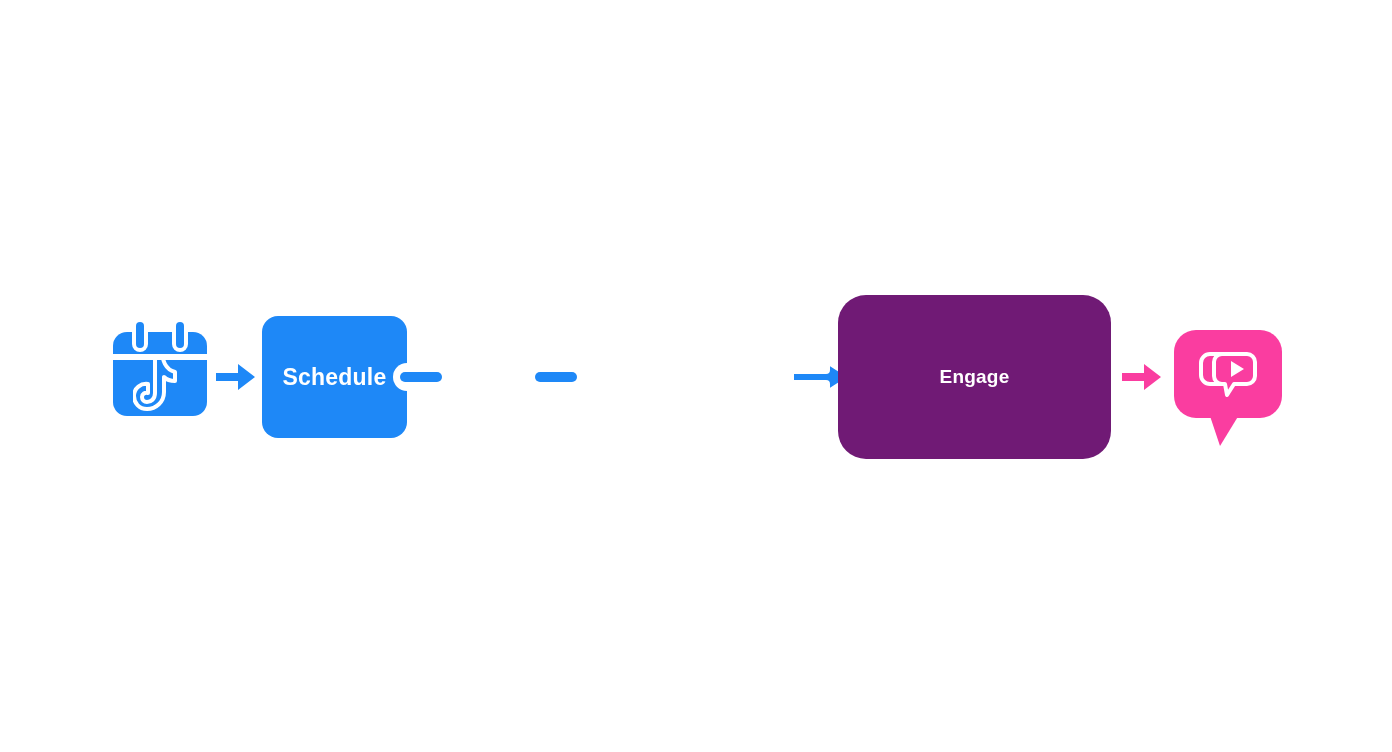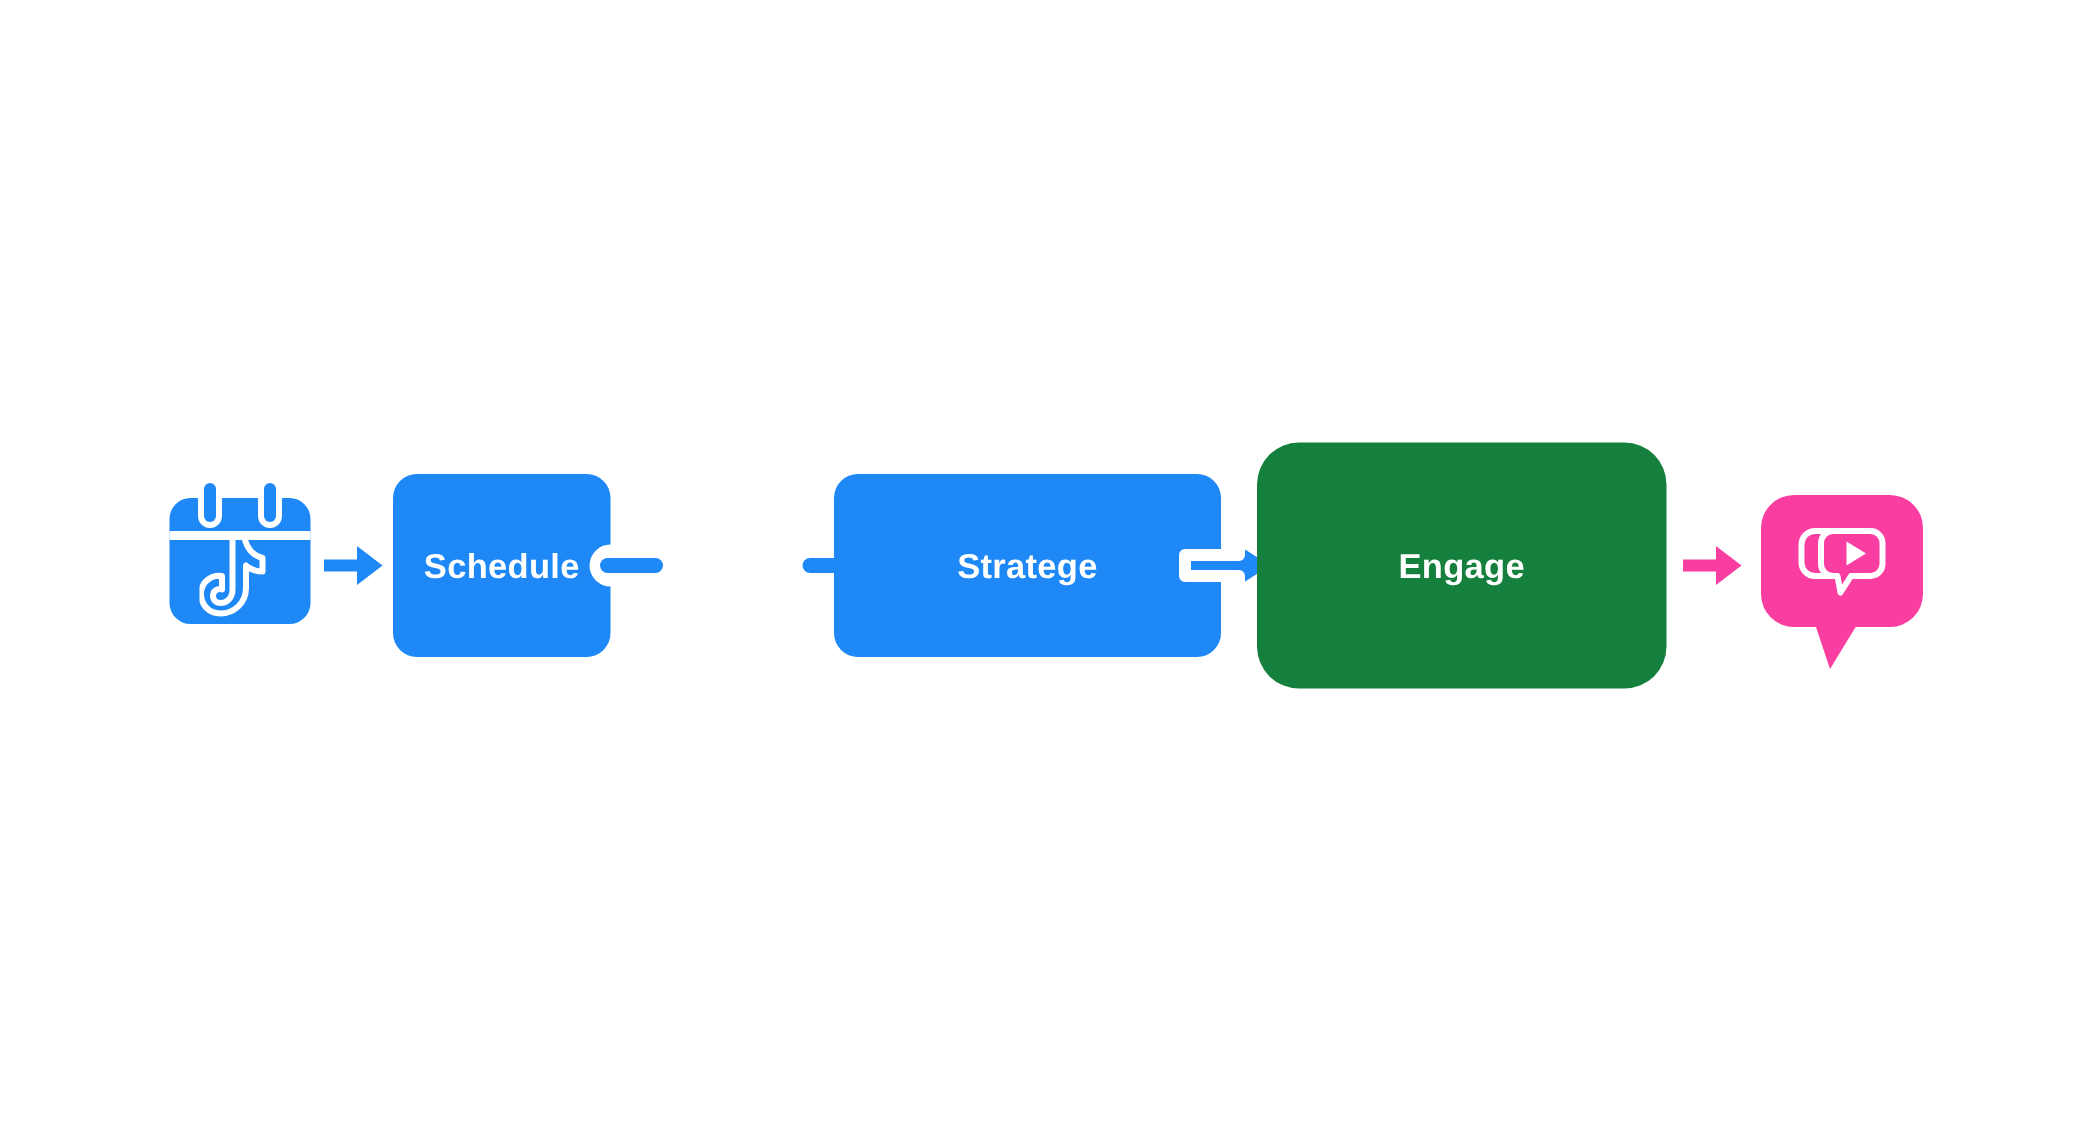--- a/index.html
+++ b/index.html
@@ -95,27 +95,27 @@
     border-radius: 16px;
     height: 122px;
     top: 316px;
     font-size: 23px;
   }
   .box-schedule { left: 262px; width: 145px; }
   .box-post     { left: 420px; width: 121px; }
   .box-strategy { left: 556px; width: 258px; }
 
   .box-pink {
-    background: #15803d;
+    background: #701a75;
     border-radius: 28px;
     left: 838px;
     top: 295px;
     width: 273px;
     height: 164px;
-    font-size: 23px;
+    font-size: 19px;
   }
 
   
   .link-conn {
     position: absolute;
     top: 362px;
     width: 58px;
     height: 30px;
   }
   .link-1 { left: 392px; }
@@ -192,23 +192,20 @@
     <rect x="1" y="1" width="56" height="28" rx="14" fill="#ffffff"></rect>
     <rect x="8" y="10" width="42" height="10" rx="5" fill="#1e88f7"></rect>
   </svg>
 
 
   <svg class="link-conn link-2" viewBox="0 0 58 30">
     <rect x="1" y="1" width="56" height="28" rx="14" fill="#ffffff"></rect>
     <rect x="8" y="10" width="42" height="10" rx="5" fill="#1e88f7"></rect>
   </svg>
 
-  <div class="box box-blue box-strategy">
-    <span>Stratege</span>
-  </div>
 
   <svg class="arrow-outline" viewBox="0 0 72 44">
     <path d="M4 15 L40 15 L40 4 L68 22 L40 40 L40 29 L4 29 Z" fill="#1e88f7" stroke="#ffffff" stroke-width="8" stroke-linejoin="round"></path>
   </svg>
 
   <div class="box box-pink">
     <span>Engage</span>
   </div>
 
   <svg class="arrow-solid arrow-pink" viewBox="0 0 40 30">

